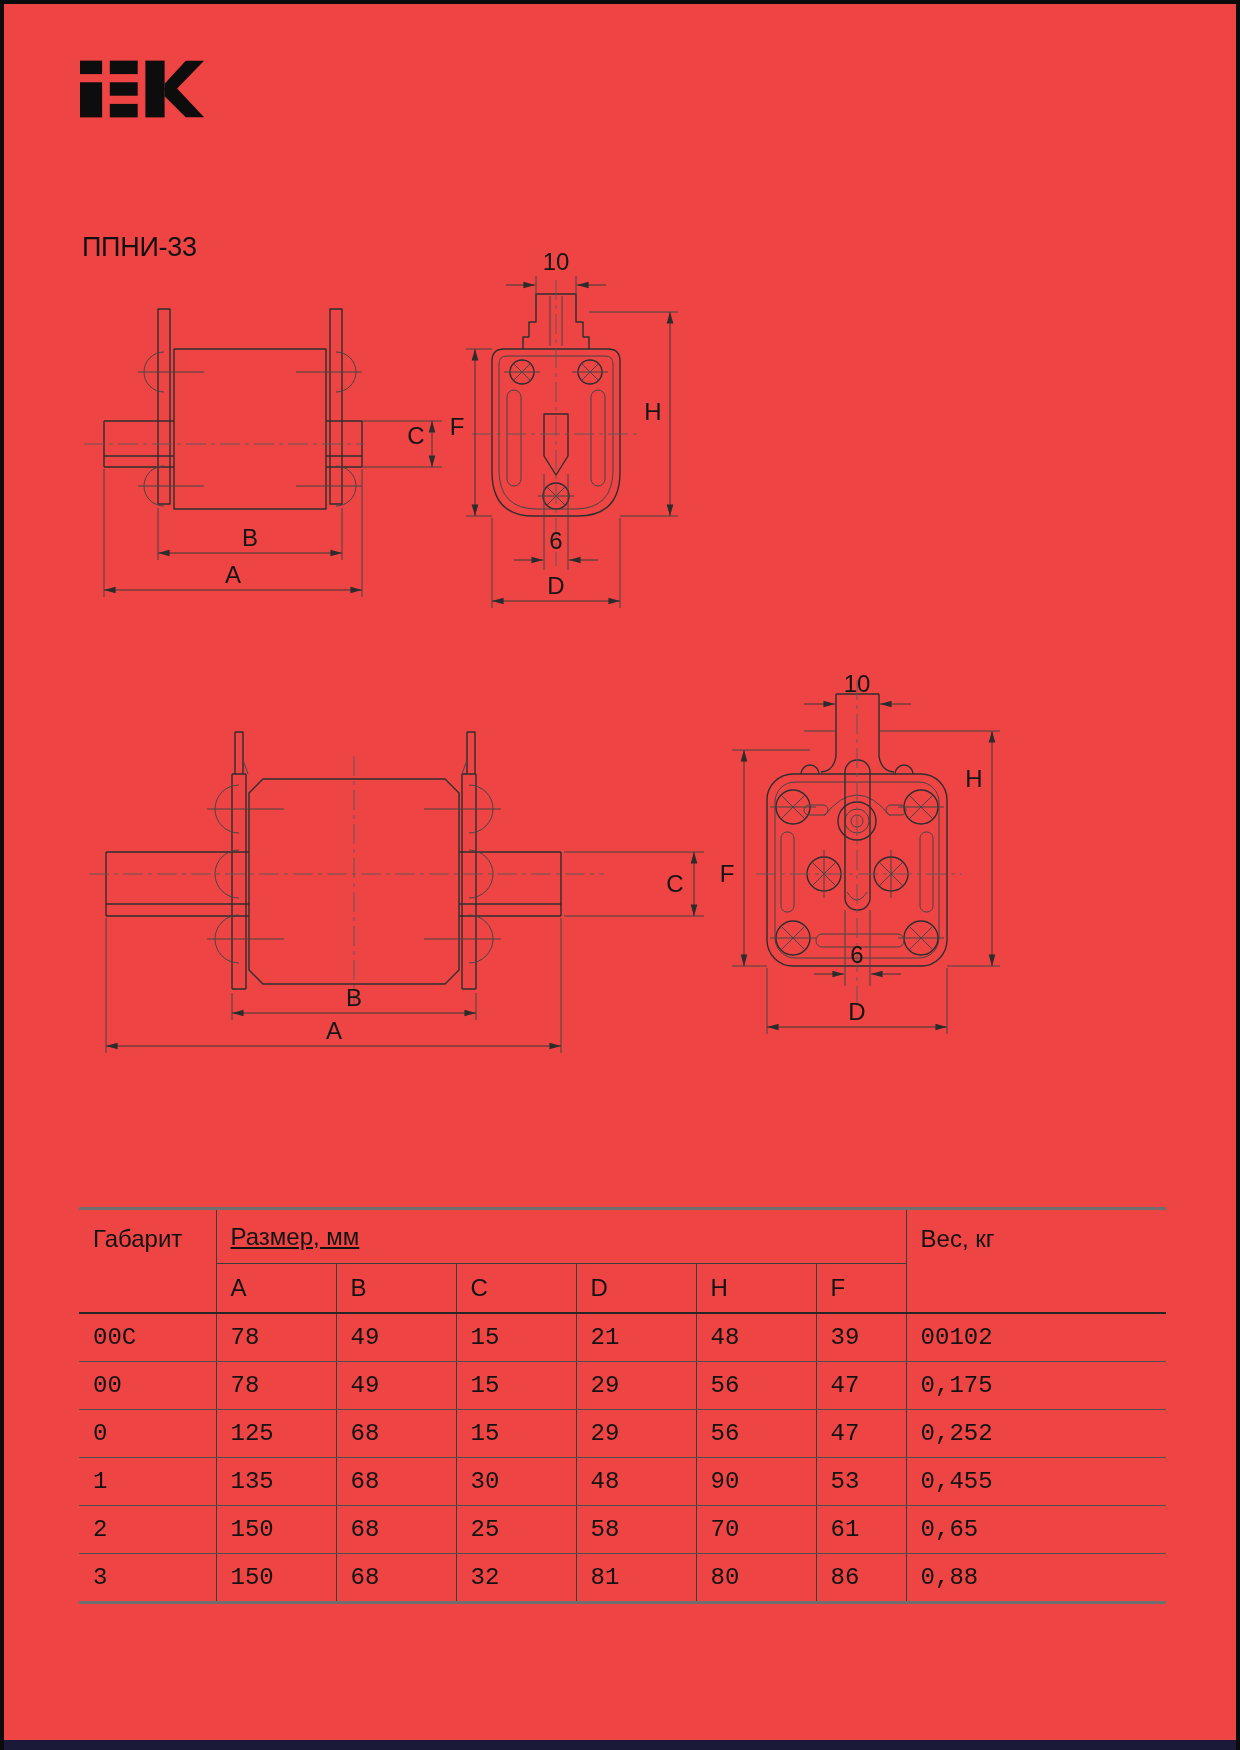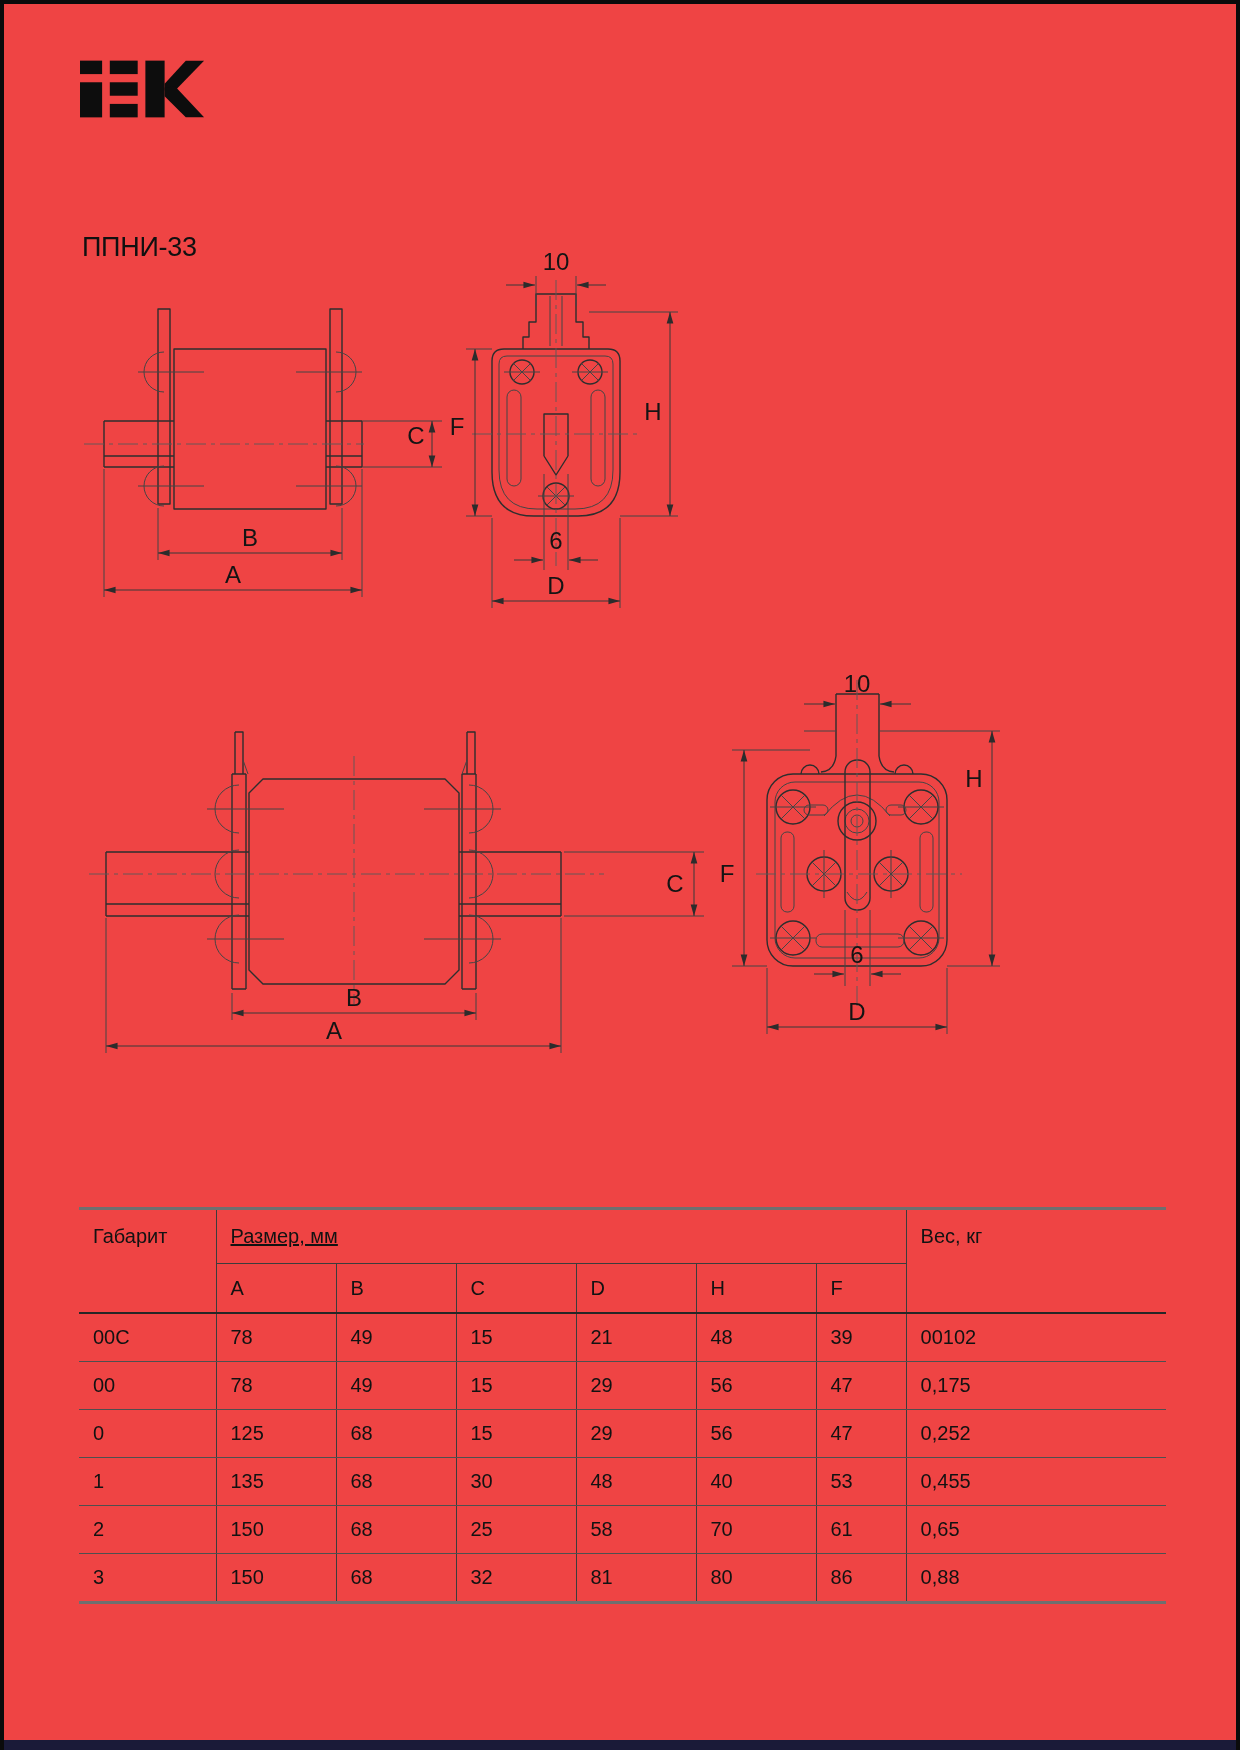--- a/index.html
+++ b/index.html
@@ -19,31 +19,31 @@
   svg.drawings{position:absolute;left:0;top:0;width:1240px;height:1750px;pointer-events:none;}
   .ol{stroke:#2e2e2e;stroke-width:1.4;fill:none;stroke-linejoin:round;}
   .th{stroke:#454545;stroke-width:1;fill:none;}
   .dim{stroke:#383838;stroke-width:1;fill:none;}
   .cl{stroke:#5a5a5a;stroke-width:0.9;fill:none;stroke-dasharray:20 5 4 5;}
   text.dl{font-family:"Liberation Sans",sans-serif;font-size:24px;fill:#141414;text-anchor:middle;}
   
   table.dimtable{
     position:absolute;left:75px;top:1203px;width:1087px;
     border-collapse:collapse;table-layout:fixed;
-    font-size:20px;color:#121212;
+    font-size:24px;color:#121212;
     border-top:3px solid #6f6f6f;border-bottom:3px solid #6f6f6f;
   }
   .dimtable th,.dimtable td{font-weight:normal;text-align:left;padding:0 4px 0 14px;}
   .dimtable .vl{border-left:1.3px solid #3c3c3c;}
   .dimtable .hrow1{height:55px;vertical-align:middle;}
   .dimtable .rsp{vertical-align:top;padding-top:15px;}
   .dimtable .sizeh{border-bottom:1.3px solid #3c3c3c;text-decoration:underline;}
   .dimtable .hrow2 th{height:48px;border-bottom:2px solid #262626;}
   .dimtable .rsp{border-bottom:2px solid #262626;}
-  .dimtable tr.drow td{height:47px;border-bottom:1.3px solid #4f4f4f;}
+  .dimtable tr.drow td{height:47px;border-bottom:1.3px solid #4f4f4f;font-family:Liberation Mono, monospace;}
   .bottom-bar{position:absolute;left:-4px;right:-4px;bottom:0;height:10px;background:#1a1a38;}
 </style>
 </head>
 <body>
 
 <div class="page">
 
   <div class="logo" aria-label="IEK">
     <svg viewBox="0 0 130 59">
       <g fill="#0d0d0d">
@@ -275,21 +275,21 @@
       <td class="vl">56</td>
       <td class="vl">47</td>
       <td class="vl">0,252</td>
     </tr>
     <tr class="drow">
       <td>1</td>
       <td class="vl">135</td>
       <td class="vl">68</td>
       <td class="vl">30</td>
       <td class="vl">48</td>
-      <td class="vl">40</td>
+      <td class="vl">90</td>
       <td class="vl">53</td>
       <td class="vl">0,455</td>
     </tr>
     <tr class="drow">
       <td>2</td>
       <td class="vl">150</td>
       <td class="vl">68</td>
       <td class="vl">25</td>
       <td class="vl">58</td>
       <td class="vl">70</td>

